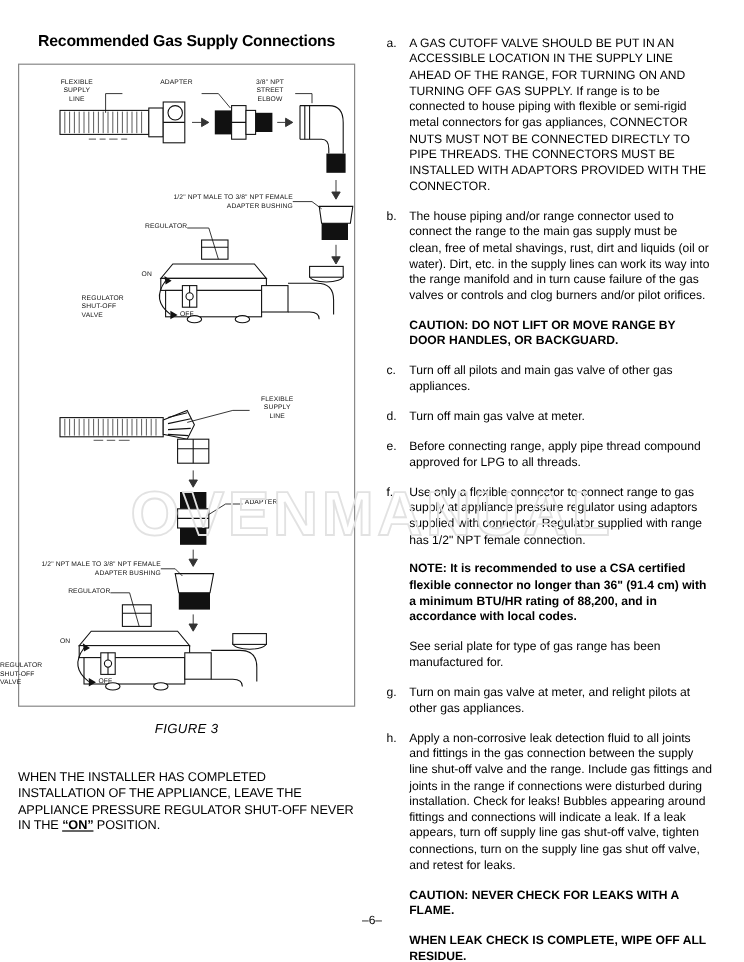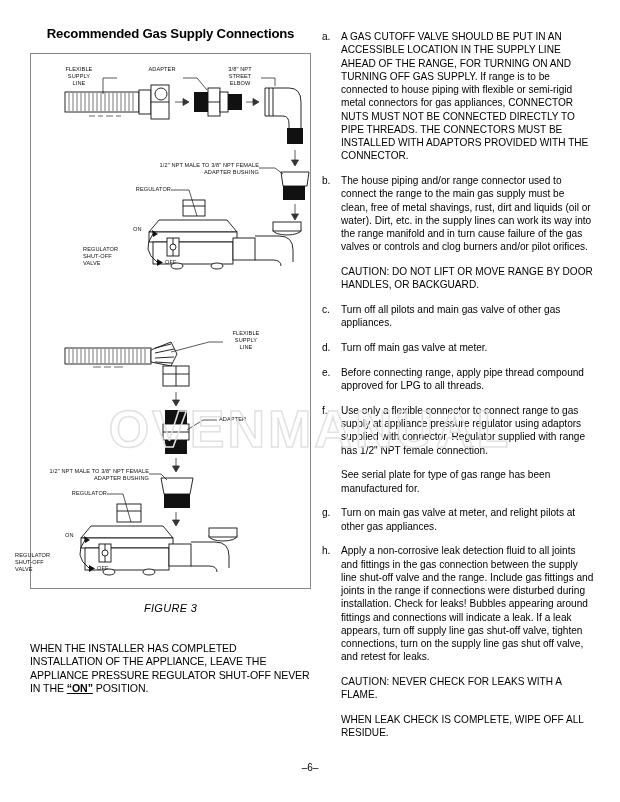--- a/index.html
+++ b/index.html
@@ -27,21 +27,21 @@
     -webkit-text-stroke: 1.5px #e2e2e2;
     font-family: "Liberation Sans", sans-serif;
     pointer-events: none;
     z-index: 5;
     white-space: nowrap;
   }
 
   
   .left-col {
     position: absolute;
-    left: 30px; top: 26px;
+    left: 15px; top: 26px;
     width: 281px;
   }
   .fig-title {
     font-size: 13.2px;
     font-weight: bold;
     text-align: center;
     letter-spacing: -0.2px;
     margin-bottom: 12px;
   }
   .fig-box {
@@ -85,21 +85,21 @@
     position: absolute;
     left: 322px; top: 30px;
     width: 272px;
     font-size: 10.1px;
     line-height: 13.25px;
   }
   .item { display: flex; margin-bottom: 11.5px; }
   .item .mk { width: 19px; flex: 0 0 19px; }
   .item .bd { flex: 1 1 auto; }
   .blk { margin-bottom: 11.5px; padding-left: 19px; }
-  .blk.b { font-weight: normal; }
+  .blk.b { font-weight: bold; }
 
   
   .footer {
     position: absolute;
     left: 0; top: 762px;
     width: 620px;
     text-align: center;
     font-size: 10px;
   }
 </style>
@@ -376,20 +376,21 @@
     <div class="item">
       <div class="mk">e.</div>
       <div class="bd">Before connecting range, apply pipe thread compound approved for LPG to all threads.</div>
     </div>
 
     <div class="item">
       <div class="mk">f.</div>
       <div class="bd">Use only a flexible connector to connect range to gas supply at appliance pressure regulator using adaptors supplied with connector. Regulator supplied with range has 1/2" NPT female connection.</div>
     </div>
 
+    <div class="blk b">NOTE: It is recommended to use a CSA certified flexible connector no longer than 36" (91.4 cm) with a minimum BTU/HR rating of 88,200, and in accordance with local codes.</div>
 
     <div class="blk">See serial plate for type of gas range has been manufactured for.</div>
 
     <div class="item">
       <div class="mk">g.</div>
       <div class="bd">Turn on main gas valve at meter, and relight pilots at other gas appliances.</div>
     </div>
 
     <div class="item">
       <div class="mk">h.</div>

